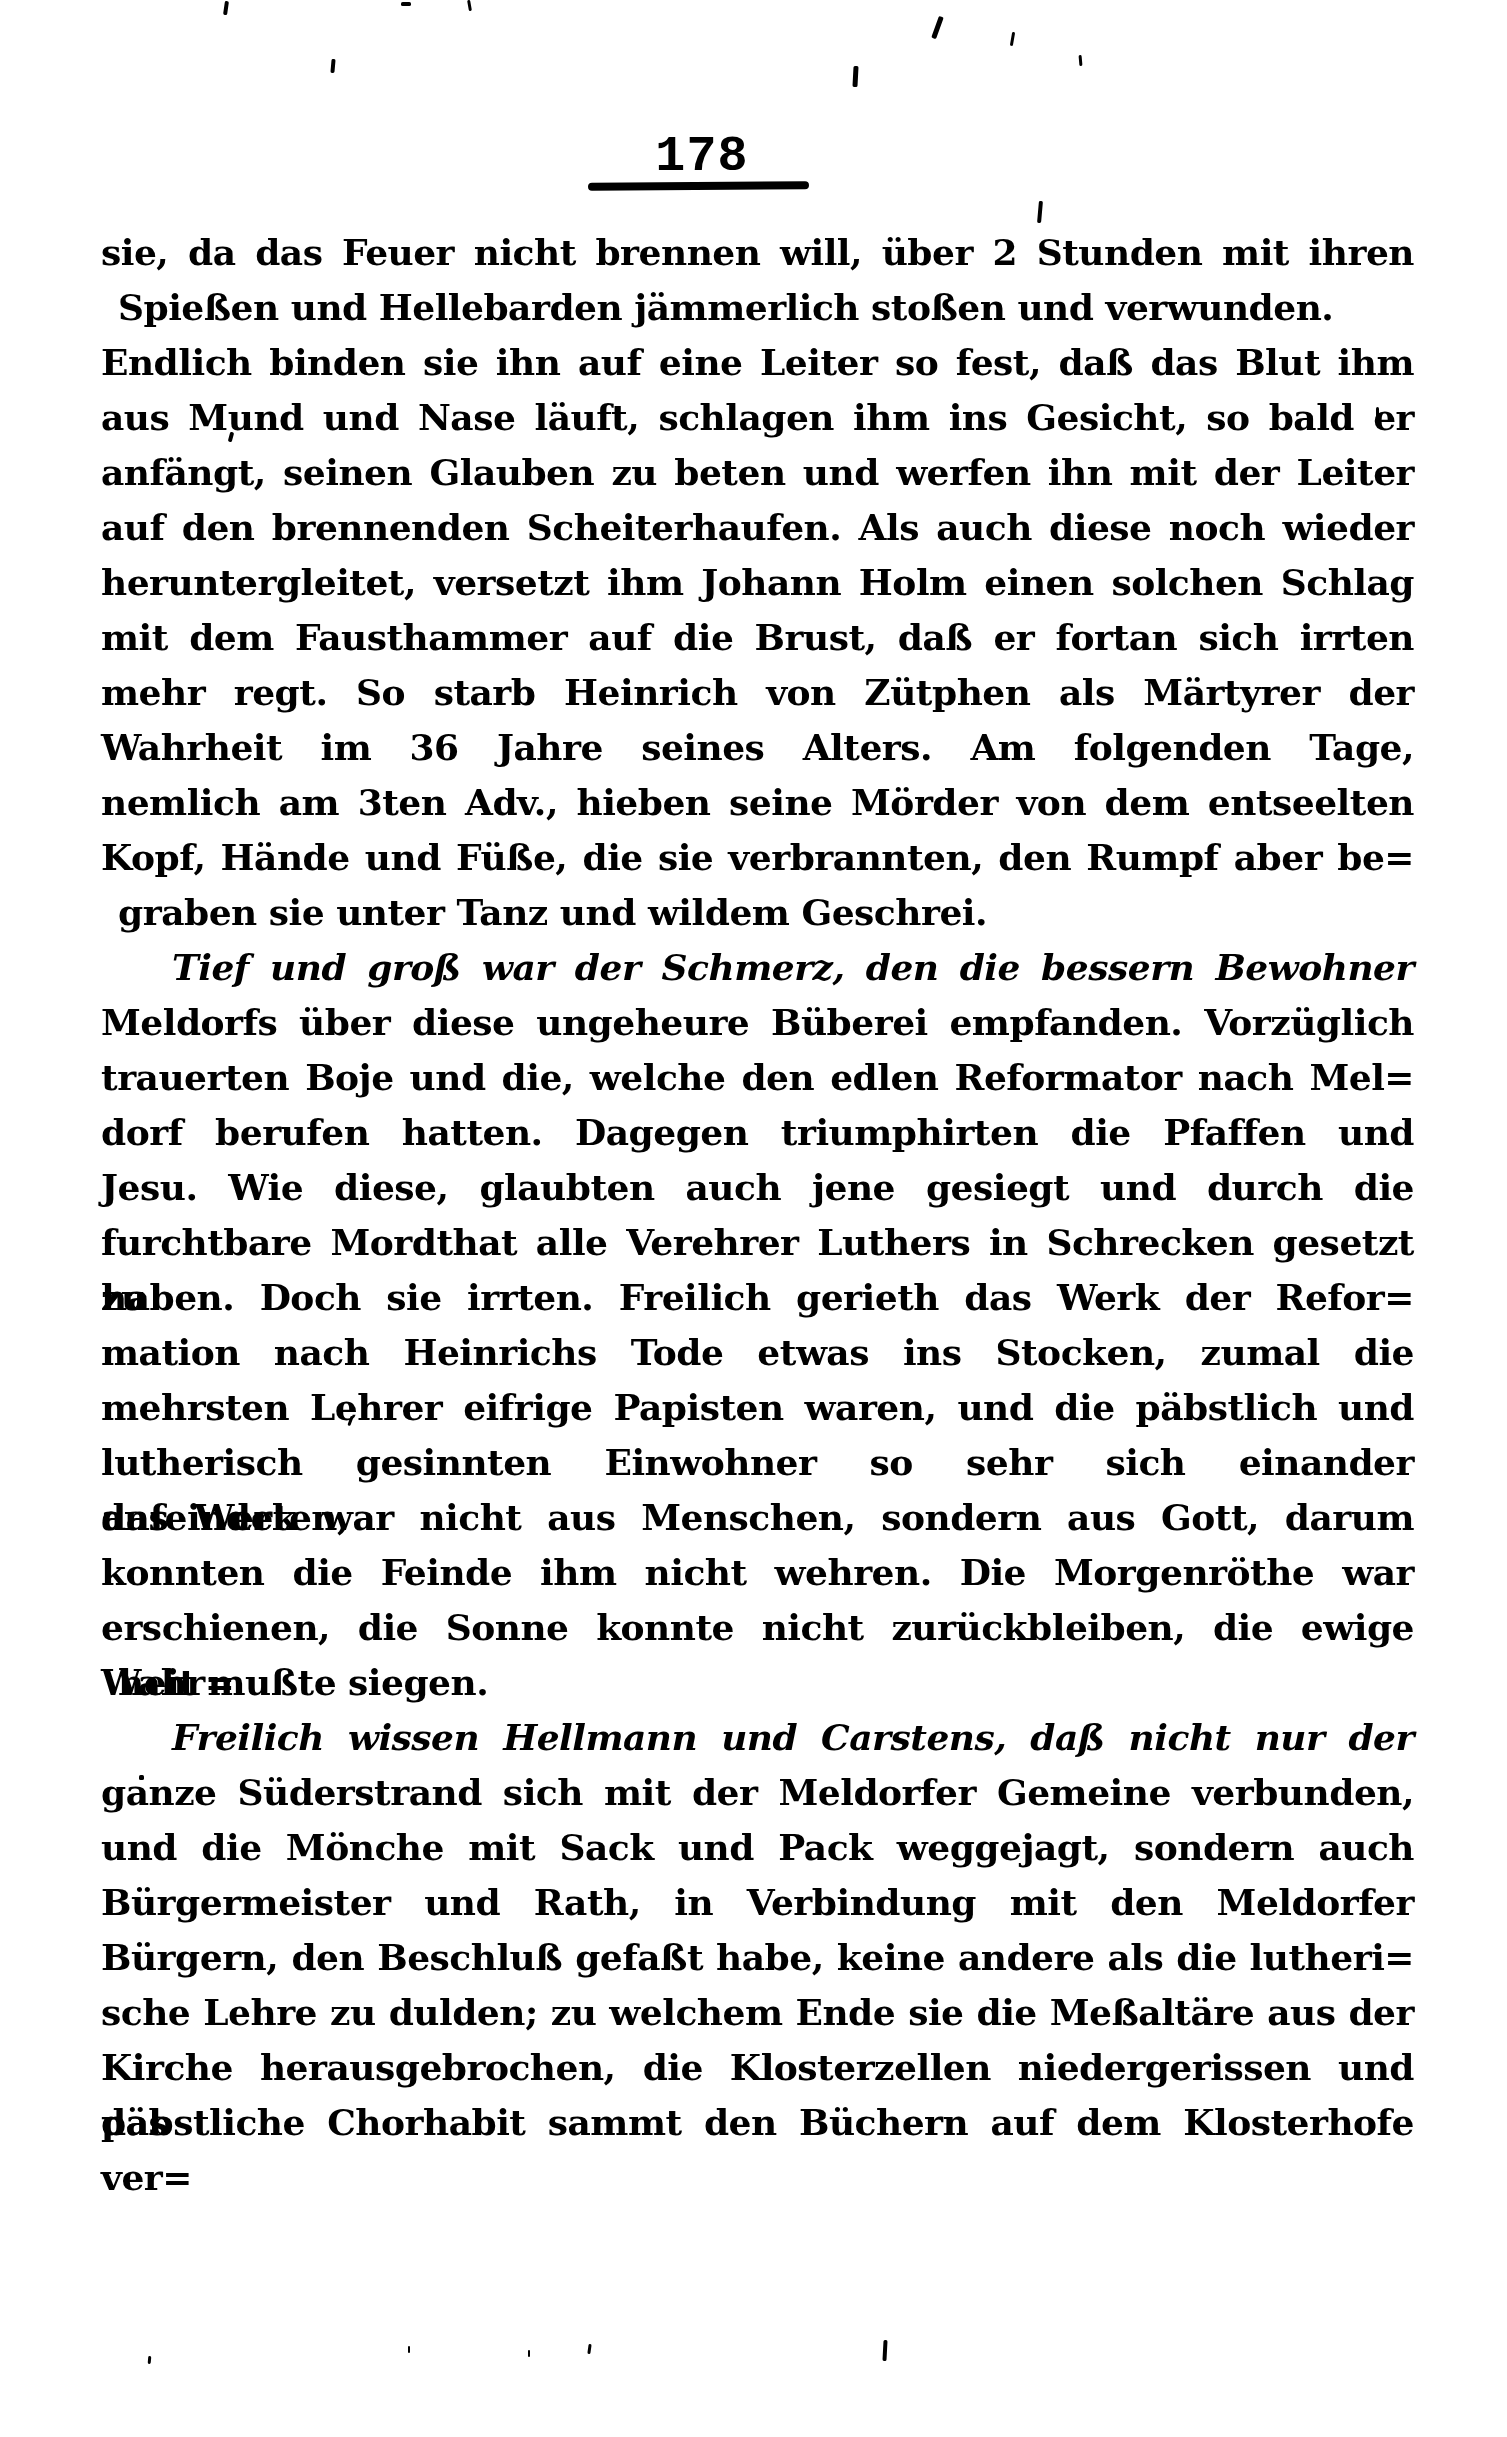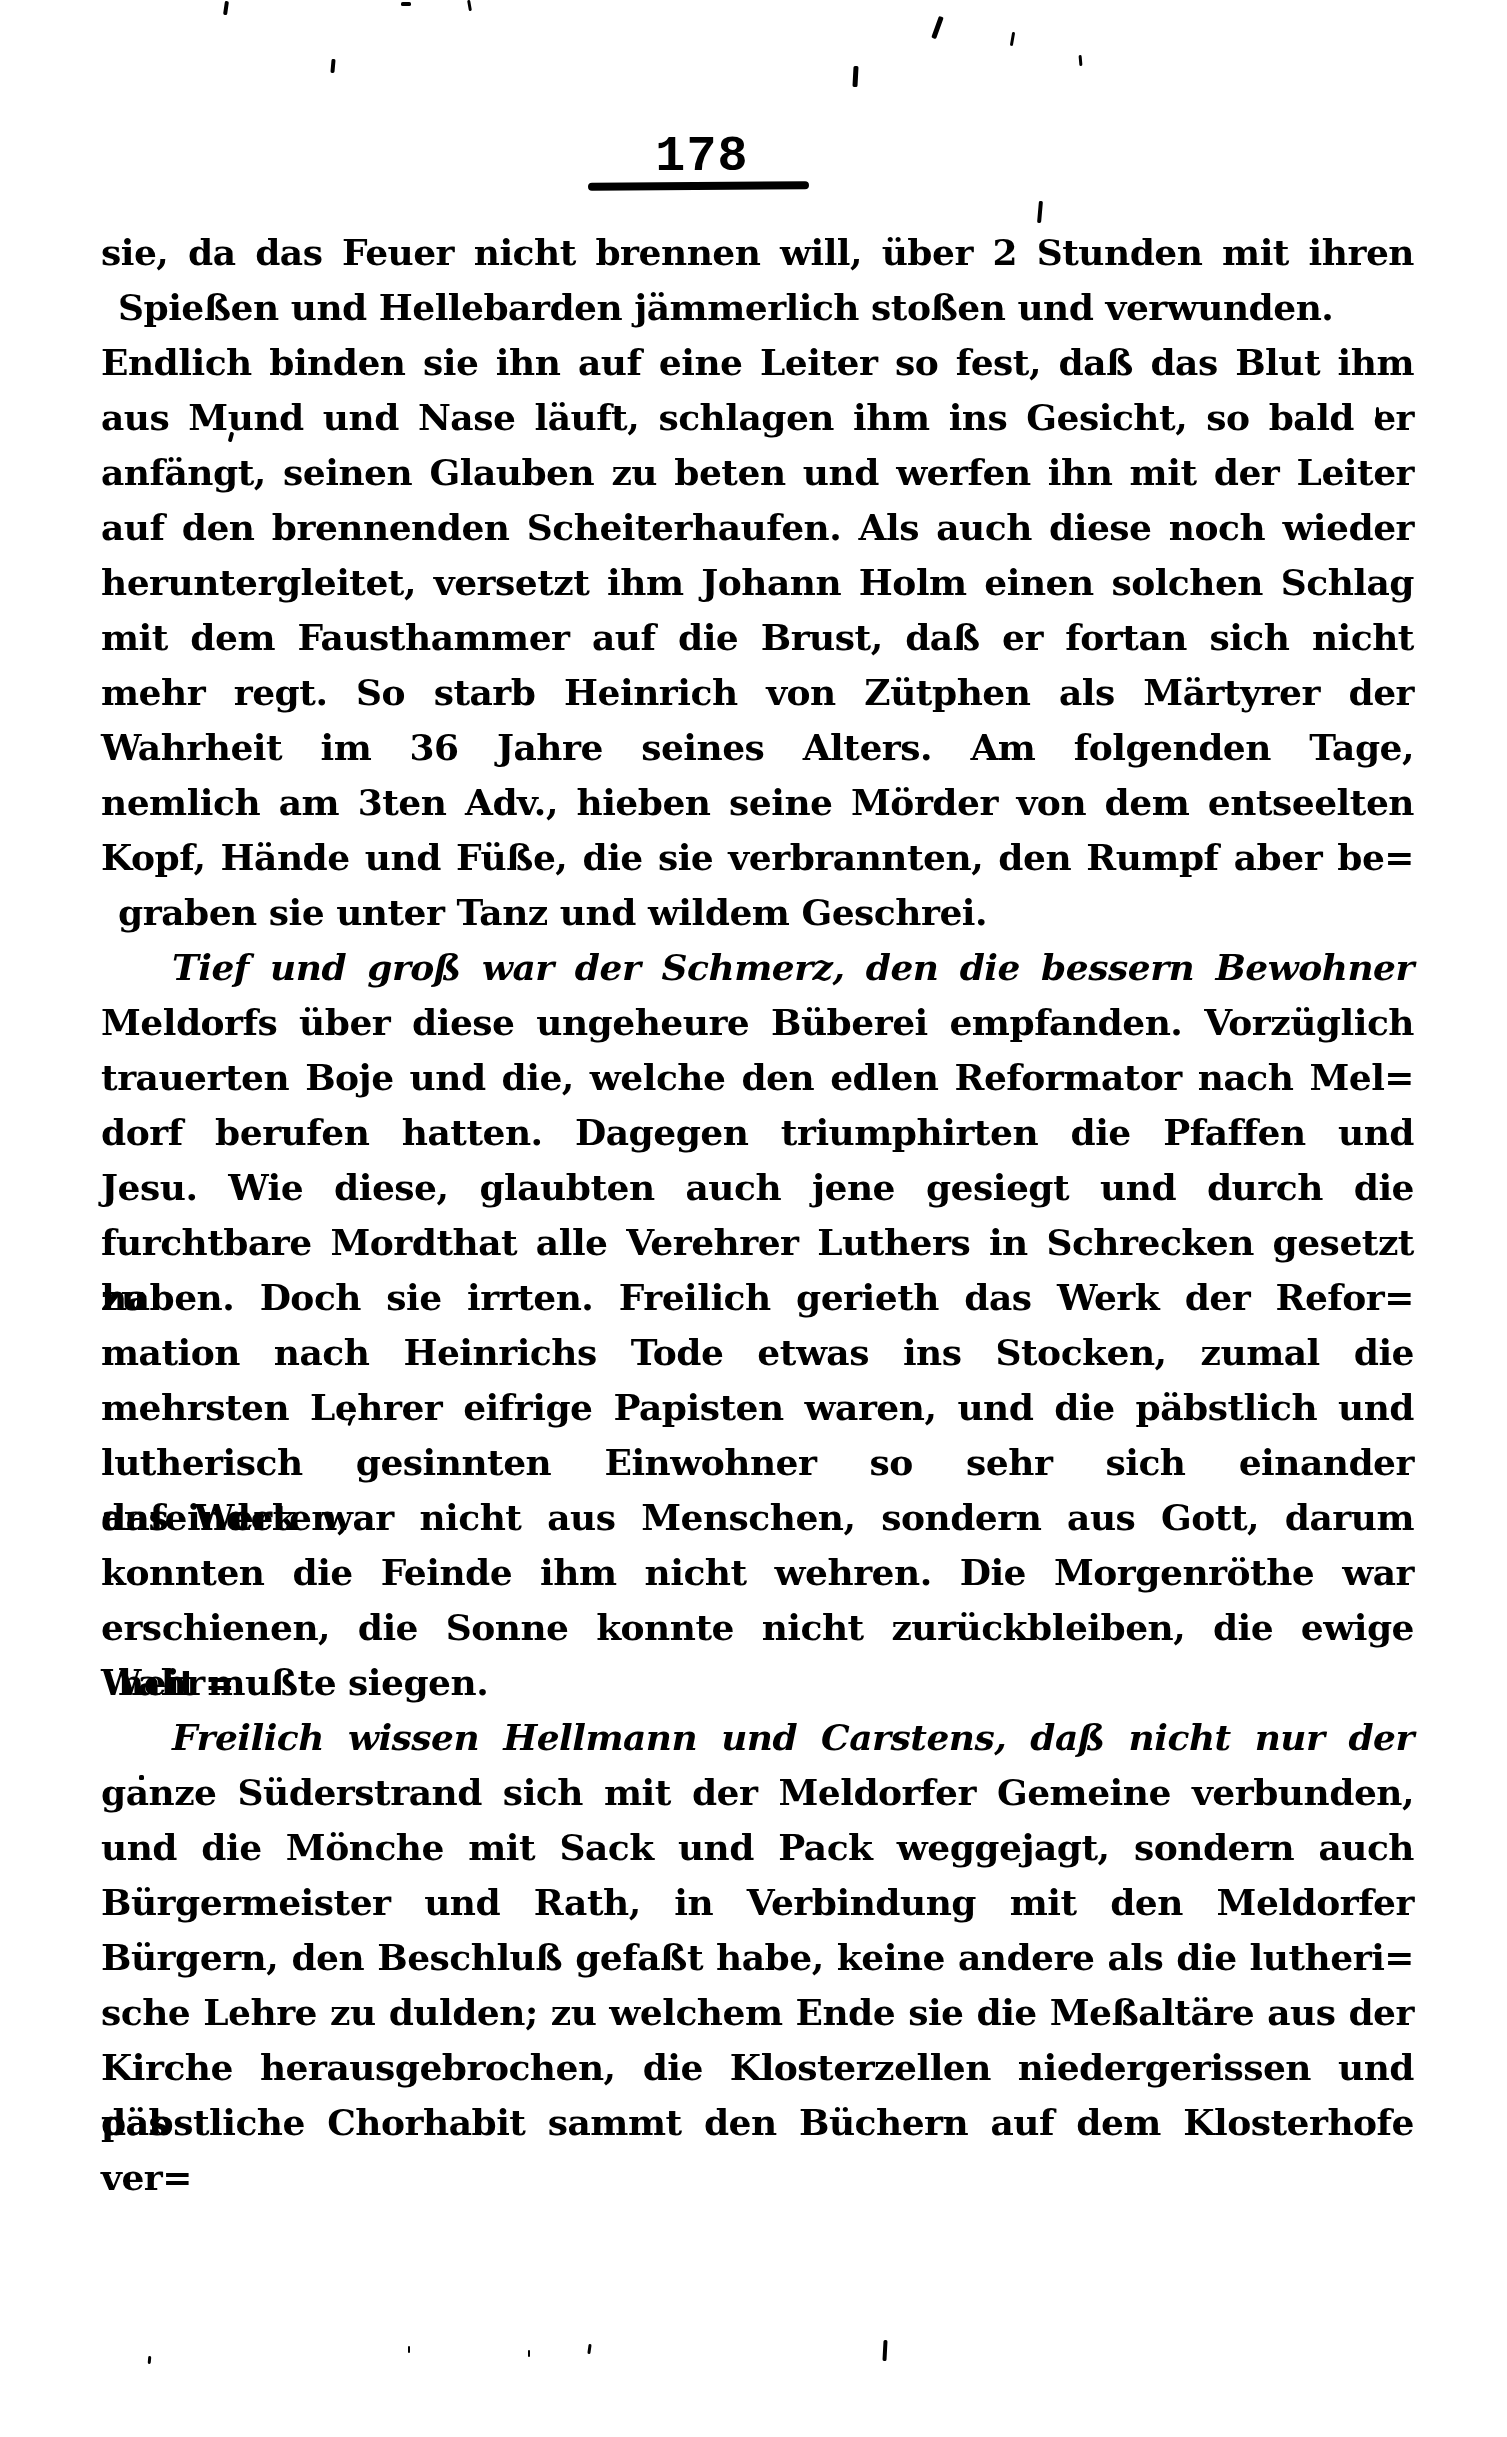--- a/index.html
+++ b/index.html
@@ -100,21 +100,21 @@
   <div class="header-rule"></div>
 
   <div class="text-block">
     <div class="text-line">sie, da das Feuer nicht brennen will, über 2 Stunden mit ihren</div>
     <div class="text-line para-end">Spießen und Hellebarden jämmerlich stoßen und verwunden.</div>
     <div class="text-line">Endlich binden sie ihn auf eine Leiter so fest, daß das Blut ihm</div>
     <div class="text-line">aus Mund und Nase läuft, schlagen ihm ins Gesicht, so bald er</div>
     <div class="text-line">anfängt, seinen Glauben zu beten und werfen ihn mit der Leiter</div>
     <div class="text-line">auf den brennenden Scheiterhaufen. Als auch diese noch wieder</div>
     <div class="text-line">heruntergleitet, versetzt ihm Johann Holm einen solchen Schlag</div>
-    <div class="text-line">mit dem Fausthammer auf die Brust, daß er fortan sich nicht</div>
+    <div class="text-line">mit dem Fausthammer auf die Brust, daß er fortan sich irrten</div>
     <div class="text-line">mehr regt. So starb Heinrich von Zütphen als Märtyrer der</div>
     <div class="text-line">Wahrheit im 36 Jahre seines Alters. Am folgenden Tage,</div>
     <div class="text-line">nemlich am 3ten Adv., hieben seine Mörder von dem entseelten</div>
     <div class="text-line">Kopf, Hände und Füße, die sie verbrannten, den Rumpf aber be=</div>
     <div class="text-line para-end">graben sie unter Tanz und wildem Geschrei.</div>
     <div class="text-line indent">Tief und groß war der Schmerz, den die bessern Bewohner</div>
     <div class="text-line">Meldorfs über diese ungeheure Büberei empfanden. Vorzüglich</div>
     <div class="text-line">trauerten Boje und die, welche den edlen Reformator nach Mel=</div>
     <div class="text-line">dorf berufen hatten. Dagegen triumphirten die Pfaffen und</div>
     <div class="text-line">Jesu. Wie diese, glaubten auch jene gesiegt und durch die</div>

